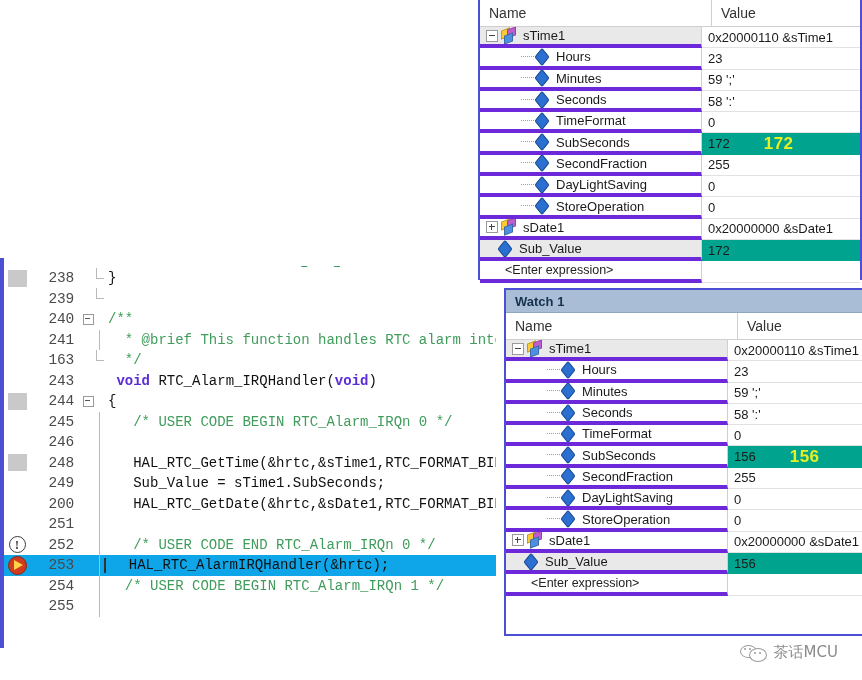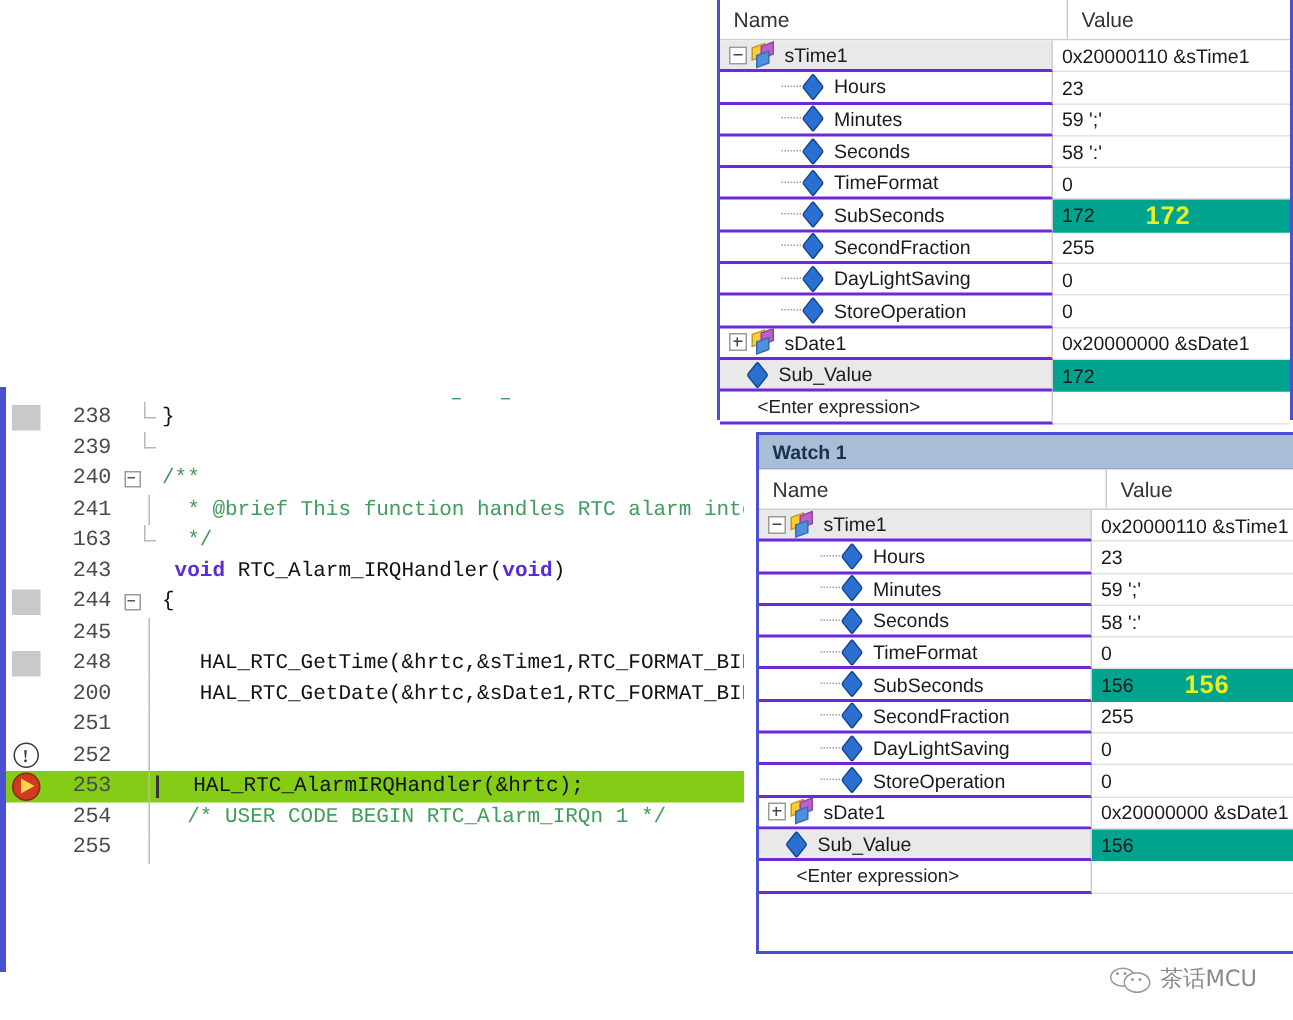--- a/index.html
+++ b/index.html
@@ -15,21 +15,21 @@
   #code-panel{
     position:absolute; left:0; top:258px; width:492px; height:390px;
     background:#ffffff; overflow:hidden;
     border-left:4px solid #4b4fd4;
   }
   .code-rows{ position:absolute; left:0; top:10px; width:100%; }
   .code-row{
     position:relative; height:20.5px; display:flex; align-items:center;
     font-family:"Liberation Mono", monospace; font-size:14px; white-space:pre;
   }
-  .code-row.cur{ background:#84cc16; }
+  .code-row.cur{ background:#0ea5e9; }
   .marker-col{
     width:26px; min-width:26px; height:20.5px; position:relative;
     display:flex; align-items:center; justify-content:center;
   }
   .mk-gray{ width:19px; height:17px; background:#c9c9c9; }
   .mk-bp{
     width:17px;height:17px;border-radius:50%;
     background:#d03a1e; border:1px solid #8f2411;
     position:relative;
   }
@@ -96,21 +96,21 @@
   .w-header{
     display:flex; height:26px; border-bottom:1px solid #cfcfcf;
     background:#fff; font-size:14px; color:#333;
   }
   .w-header .hcell{ display:flex;align-items:center;padding-left:9px; }
   .w-header .hname{ border-right:1px solid #cfcfcf; }
   .w-body{ background:#fff; }
   .w-row{ display:flex; height:21.3px; font-size:13px; color:#1a1a1a; }
   .w-name{
     position:relative; display:flex; align-items:center;
-    border-right:1px solid #cfcfcf; border-bottom:2px solid #6d28d9;
+    border-right:1px solid #cfcfcf; border-bottom:4px solid #6d28d9;
     box-sizing:border-box; overflow:hidden;
   }
   .w-val{
     display:flex; align-items:center; padding-left:6px; gap:34px;
     border-bottom:1px solid #e2e2e2; box-sizing:border-box;
     flex:1; overflow:hidden;
   }
   .w-val.hl{ background:#00a38d; border-bottom:1px solid #00a38d; }
   .w-val .big{
     color:#e8f024; font-size:17px; font-weight:bold; letter-spacing:0.5px;
@@ -169,25 +169,27 @@
   <div id="code-panel">
     <div class="green-dashes">–   –</div>
     <div class="code-rows" id="code-rows">
         <div class="code-row"><div class="marker-col"><div class="mk-gray"></div></div><div class="lineno">238</div><div class="fold-col"></div><div style="width: 9px; min-width: 9px; height: 20.5px; display: flex; align-items: center; justify-content: center;"><div class="vbar-end"></div></div><span class="codetext">}</span></div>
         <div class="code-row"><div class="marker-col"></div><div class="lineno">239</div><div class="fold-col"></div><div style="width: 9px; min-width: 9px; height: 20.5px; display: flex; align-items: center; justify-content: center;"><div class="vbar-end"></div></div><span class="codetext"></span></div>
         <div class="code-row"><div class="marker-col"></div><div class="lineno">240</div><div class="fold-col"><div class="fold-box"></div></div><div style="width: 9px; min-width: 9px; height: 20.5px; display: flex; align-items: center; justify-content: center;"></div><span class="codetext"><span class="cm">/**</span></span></div>
         <div class="code-row"><div class="marker-col"></div><div class="lineno">241</div><div class="fold-col"></div><div style="width: 9px; min-width: 9px; height: 20.5px; display: flex; align-items: center; justify-content: center;"><div class="vbar"></div></div><span class="codetext"><span class="cm">  * @brief This function handles RTC alarm inte</span></span></div>
         <div class="code-row"><div class="marker-col"></div><div class="lineno">163</div><div class="fold-col"></div><div style="width: 9px; min-width: 9px; height: 20.5px; display: flex; align-items: center; justify-content: center;"><div class="vbar-end"></div></div><span class="codetext"><span class="cm">  */</span></span></div>
         <div class="code-row"><div class="marker-col"></div><div class="lineno">243</div><div class="fold-col"></div><div style="width: 9px; min-width: 9px; height: 20.5px; display: flex; align-items: center; justify-content: center;"></div><span class="codetext"> <span class="kw">void</span> RTC_Alarm_IRQHandler(<span class="kw">void</span>)</span></div>
         <div class="code-row"><div class="marker-col"><div class="mk-gray"></div></div><div class="lineno">244</div><div class="fold-col"><div class="fold-box"></div></div><div style="width: 9px; min-width: 9px; height: 20.5px; display: flex; align-items: center; justify-content: center;"></div><span class="codetext">{</span></div>
-        <div class="code-row"><div class="marker-col"></div><div class="lineno">245</div><div class="fold-col"></div><div style="width: 9px; min-width: 9px; height: 20.5px; display: flex; align-items: center; justify-content: center;"><div class="vbar"></div></div></div>
+        <div class="code-row"><div class="marker-col"></div><div class="lineno">245</div><div class="fold-col"></div><div style="width: 9px; min-width: 9px; height: 20.5px; display: flex; align-items: center; justify-content: center;"><div class="vbar"></div></div><span class="codetext"><span class="cm">   /* USER CODE BEGIN RTC_Alarm_IRQn 0 */</span></span></div>
+        <div class="code-row"><div class="marker-col"></div><div class="lineno">246</div><div class="fold-col"></div><div style="width: 9px; min-width: 9px; height: 20.5px; display: flex; align-items: center; justify-content: center;"><div class="vbar"></div></div><span class="codetext"></span></div>
         <div class="code-row"><div class="marker-col"><div class="mk-gray"></div></div><div class="lineno">248</div><div class="fold-col"></div><div style="width: 9px; min-width: 9px; height: 20.5px; display: flex; align-items: center; justify-content: center;"><div class="vbar"></div></div><span class="codetext">   HAL_RTC_GetTime(&amp;hrtc,&amp;sTime1,RTC_FORMAT_BIN)</span></div>
+        <div class="code-row"><div class="marker-col"></div><div class="lineno">249</div><div class="fold-col"></div><div style="width: 9px; min-width: 9px; height: 20.5px; display: flex; align-items: center; justify-content: center;"><div class="vbar"></div></div><span class="codetext">   Sub_Value = sTime1.SubSeconds;</span></div>
         <div class="code-row"><div class="marker-col"></div><div class="lineno">200</div><div class="fold-col"></div><div style="width: 9px; min-width: 9px; height: 20.5px; display: flex; align-items: center; justify-content: center;"><div class="vbar"></div></div><span class="codetext">   HAL_RTC_GetDate(&amp;hrtc,&amp;sDate1,RTC_FORMAT_BIN)</span></div>
         <div class="code-row"><div class="marker-col"></div><div class="lineno">251</div><div class="fold-col"></div><div style="width: 9px; min-width: 9px; height: 20.5px; display: flex; align-items: center; justify-content: center;"><div class="vbar"></div></div><span class="codetext"></span></div>
-        <div class="code-row"><div class="marker-col"><div class="mk-exc">!</div></div><div class="lineno">252</div><div class="fold-col"></div><div style="width: 9px; min-width: 9px; height: 20.5px; display: flex; align-items: center; justify-content: center;"><div class="vbar"></div></div></div>
+        <div class="code-row"><div class="marker-col"><div class="mk-exc">!</div></div><div class="lineno">252</div><div class="fold-col"></div><div style="width: 9px; min-width: 9px; height: 20.5px; display: flex; align-items: center; justify-content: center;"><div class="vbar"></div></div><span class="codetext"><span class="cm">   /* USER CODE END RTC_Alarm_IRQn 0 */</span></span></div>
         <div class="code-row cur"><div class="marker-col"><div class="mk-bp"><div class="mk-arrow"></div></div></div><div class="lineno">253</div><div class="fold-col"></div><div style="width: 9px; min-width: 9px; height: 20.5px; display: flex; align-items: center; justify-content: center;"><div class="vbar"></div></div><span class="cur-caret"></span><span class="codetext">  HAL_RTC_AlarmIRQHandler(&amp;hrtc);</span></div>
         <div class="code-row"><div class="marker-col"></div><div class="lineno">254</div><div class="fold-col"></div><div style="width: 9px; min-width: 9px; height: 20.5px; display: flex; align-items: center; justify-content: center;"><div class="vbar"></div></div><span class="codetext"><span class="cm">  /* USER CODE BEGIN RTC_Alarm_IRQn 1 */</span></span></div>
         <div class="code-row"><div class="marker-col"></div><div class="lineno">255</div><div class="fold-col"></div><div style="width: 9px; min-width: 9px; height: 20.5px; display: flex; align-items: center; justify-content: center;"><div class="vbar"></div></div><span class="codetext"></span></div>
       </div>
   </div>
 
   <div class="watch" id="watch-top">
     <div class="w-header">
       <div class="hcell hname" style="width:222px">Name</div>
       <div class="hcell">Value</div>

